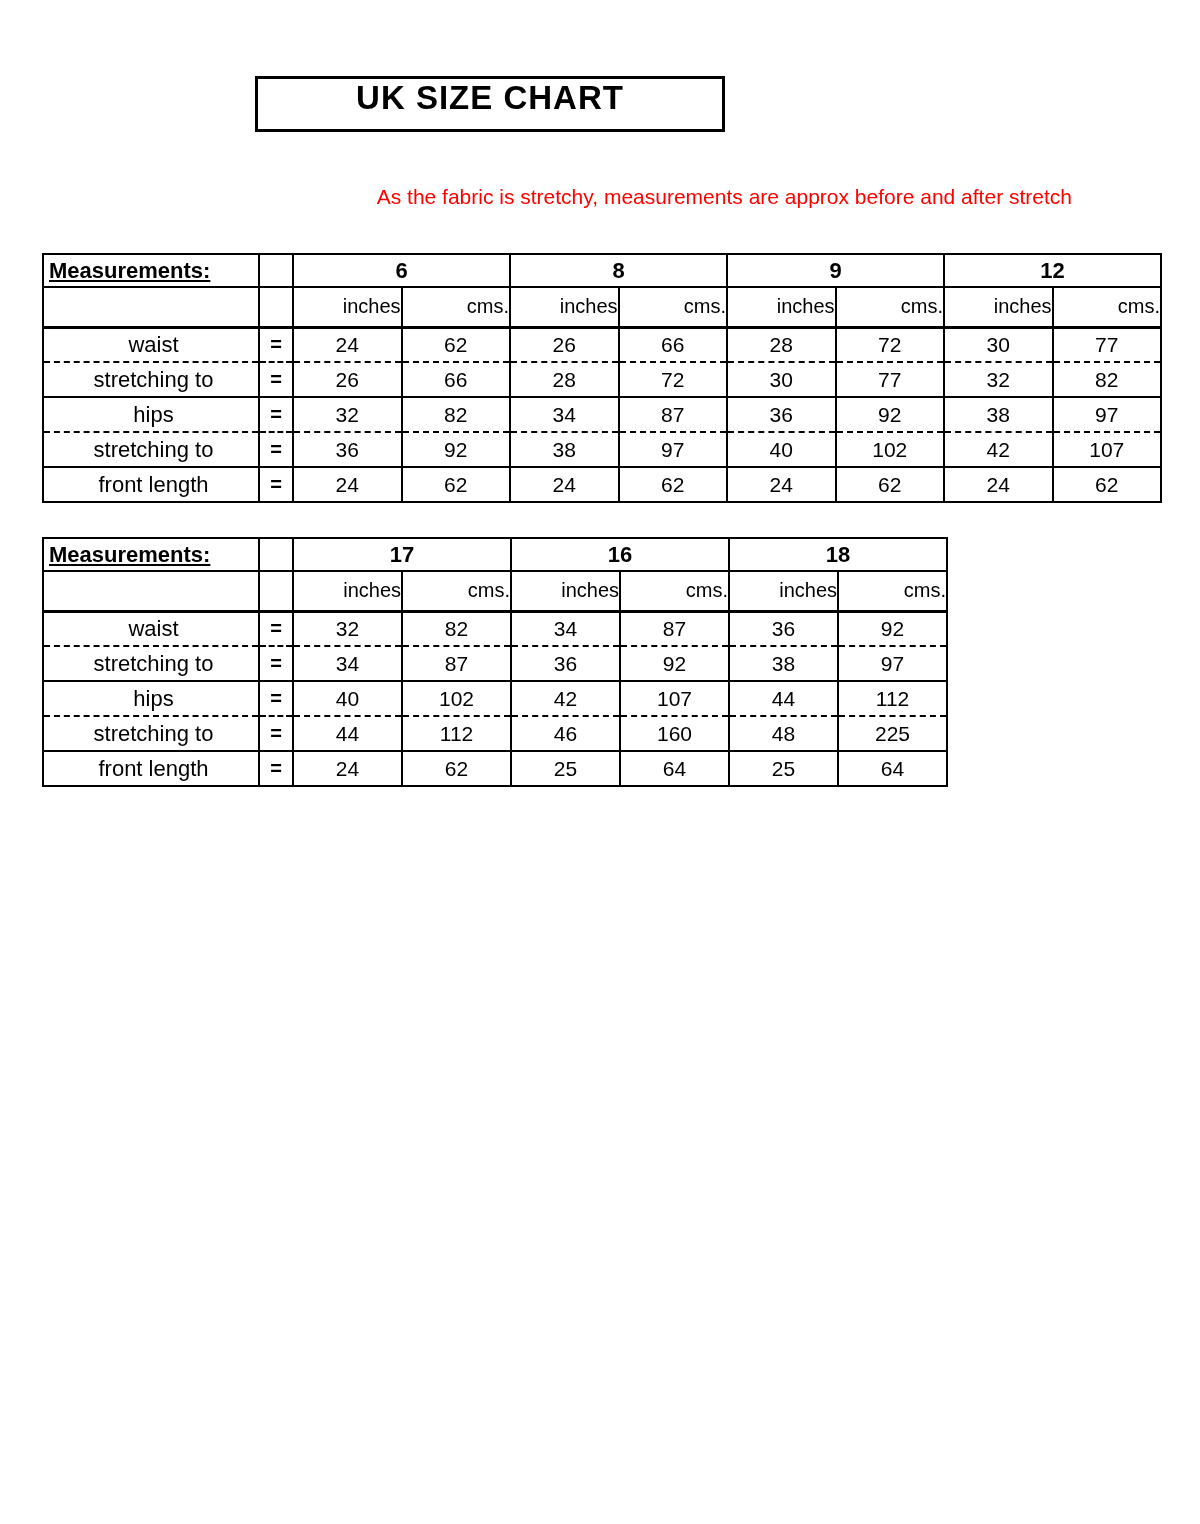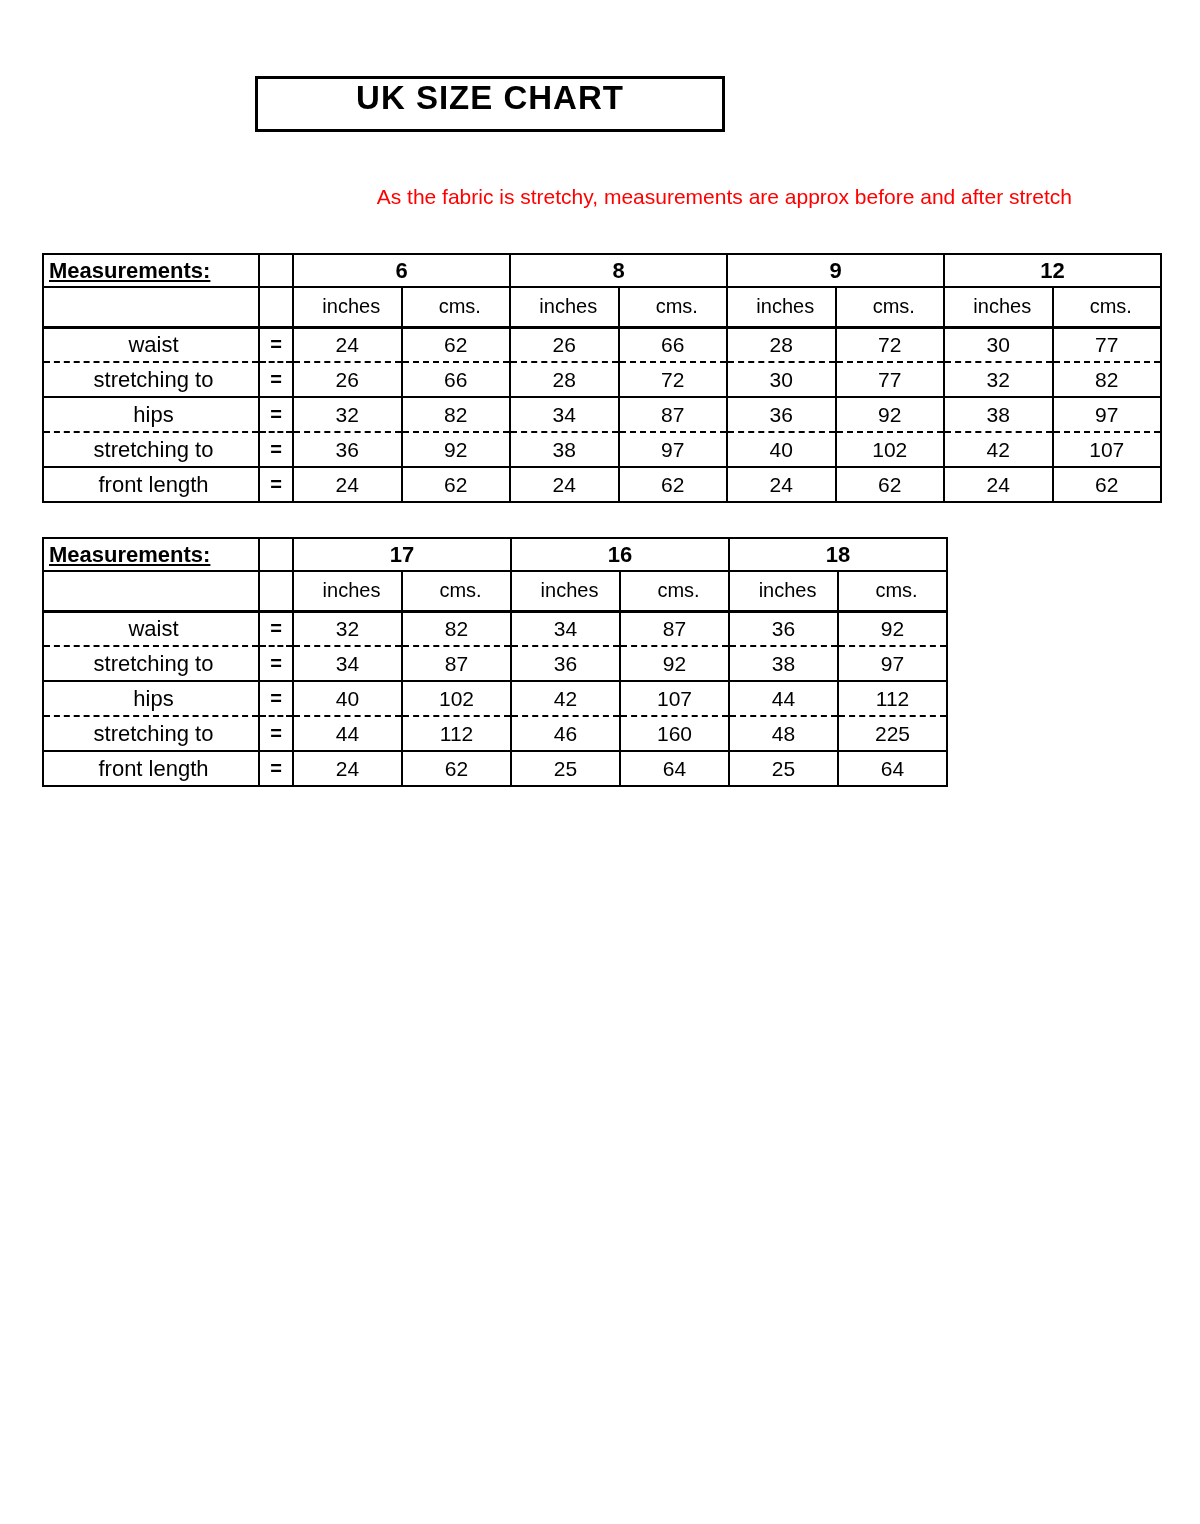--- a/index.html
+++ b/index.html
@@ -46,21 +46,21 @@
   }
   tr.size-row  { height: 33px; }
   tr.unit-row  { height: 40px; }
   tr.data-row  { height: 35px; }
 
   tr.thick-top td  { border-top-width: 3px; }
   tr.dashed-top td { border-top-style: dashed; border-top-width: 2px; }
 
   td.corner   { font-weight: bold; text-decoration: underline; font-size: 22px; text-align: left; padding-left: 5px; }
   td.size-cell{ font-weight: bold; font-size: 22px; text-align: center; }
-  td.unit-cell{ font-size: 20px; text-align: center; padding-left: 8px; }
+  td.unit-cell{ font-size: 20px; text-align: right; padding-left: 8px; }
   td.row-label{ font-size: 22px; text-align: center; padding-left: 5px; }
   td.eq-cell  { font-size: 20px; font-weight: bold; text-align: center; }
   td.num-cell { font-size: 21px; text-align: center; }
 </style>
 </head>
 <body>
 
 <div class="page">
 
   <div class="title-box">

